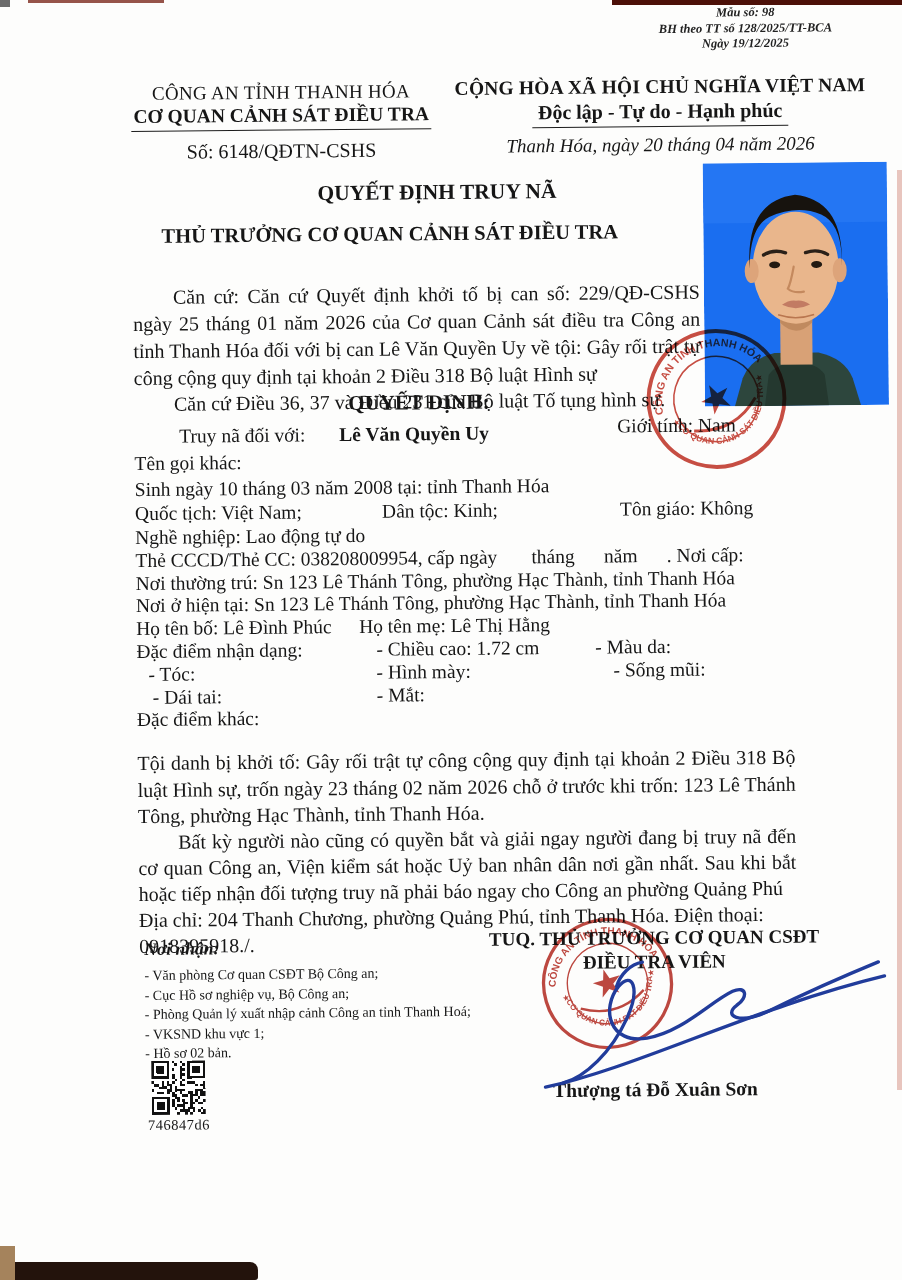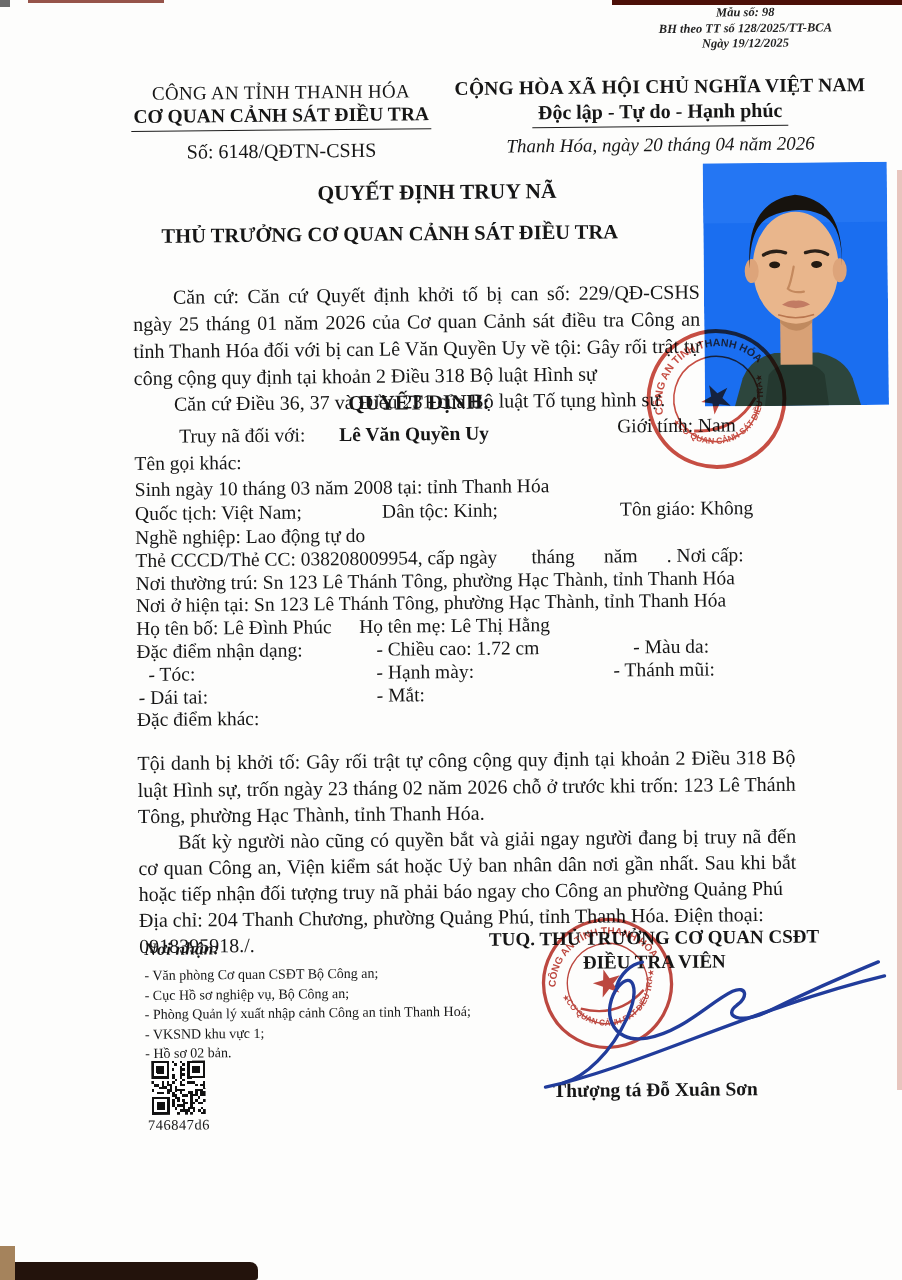--- a/index.html
+++ b/index.html
@@ -124,29 +124,29 @@
     <div class="abs row" style="top:592px">
       <span class="c" style="left:0">Nơi ở hiện tại: Sn 123 Lê Thánh Tông, phường Hạc Thành, tỉnh Thanh Hóa</span>
     </div>
     <div class="abs row" style="top:615px">
       <span class="c" style="left:0">Họ tên bố: Lê Đình Phúc</span>
       <span class="c" style="left:223px">Họ tên mẹ: Lê Thị Hằng</span>
     </div>
     <div class="abs row" style="top:638px">
       <span class="c" style="left:0">Đặc điểm nhận dạng:</span>
       <span class="c" style="left:240px">- Chiều cao: 1.72 cm</span>
-      <span class="c" style="left:497px">- Màu da:</span>
+      <span class="c" style="left:459px">- Màu da:</span>
     </div>
     <div class="abs row" style="top:661px">
       <span class="c" style="left:12px">- Tóc:</span>
-      <span class="c" style="left:240px">- Hạnh mày:</span>
-      <span class="c" style="left:477px">- Thánh mũi:</span>
+      <span class="c" style="left:240px">- Hình mày:</span>
+      <span class="c" style="left:477px">- Sống mũi:</span>
     </div>
     <div class="abs row" style="top:684px">
-      <span class="c" style="left:2px">- Dái tai:</span>
+      <span class="c" style="left:16px">- Dái tai:</span>
       <span class="c" style="left:240px">- Mắt:</span>
     </div>
     <div class="abs row" style="top:706px">
       <span class="c" style="left:0">Đặc điểm khác:</span>
     </div>
 
     <p class="abs para charge">Tội danh bị khởi tố: Gây rối trật tự công cộng quy định tại khoản 2 Điều 318 Bộ luật Hình sự, trốn ngày 23 tháng 02 năm 2026 chỗ ở trước khi trốn: 123 Lê Thánh Tông, phường Hạc Thành, tỉnh Thanh Hóa.</p>
     <p class="abs para indent arrest">Bất kỳ người nào cũng có quyền bắt và giải ngay người đang bị truy nã đến cơ quan Công an, Viện kiểm sát hoặc Uỷ ban nhân dân nơi gần nhất. Sau khi bắt hoặc tiếp nhận đối tượng truy nã phải báo ngay cho Công an phường Quảng Phú</p>
     <p class="abs para contact">Địa chỉ: 204 Thanh Chương, phường Quảng Phú, tỉnh Thanh Hóa. Điện thoại: 0918395918./.</p>
 

